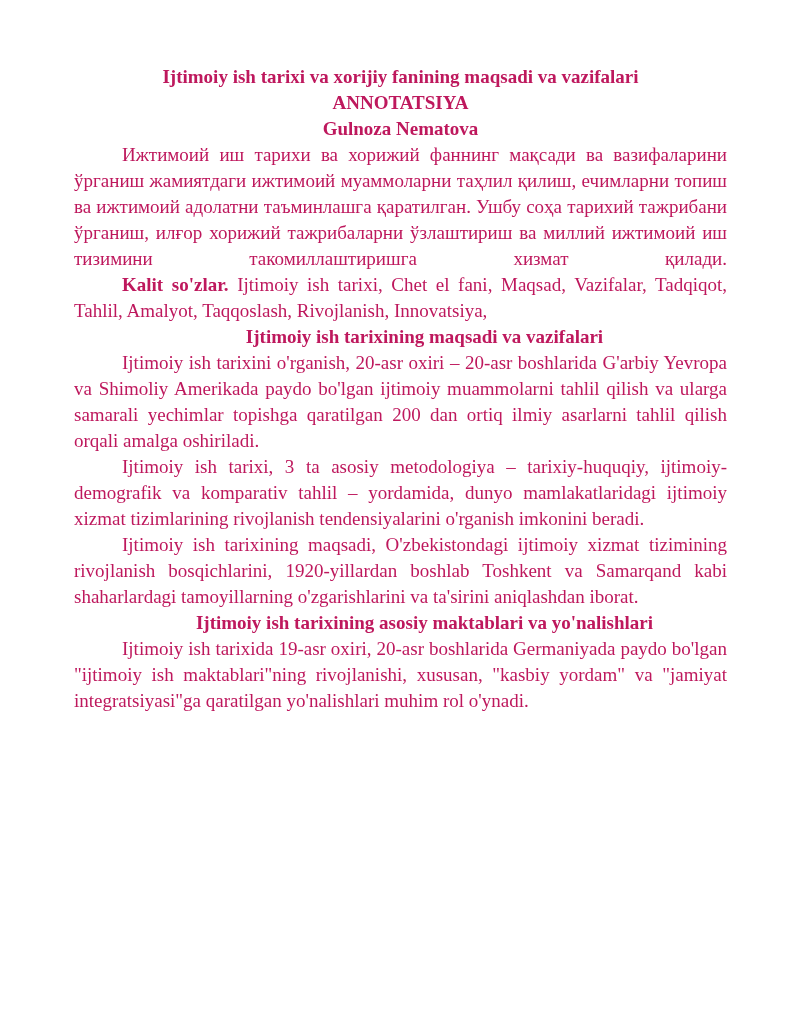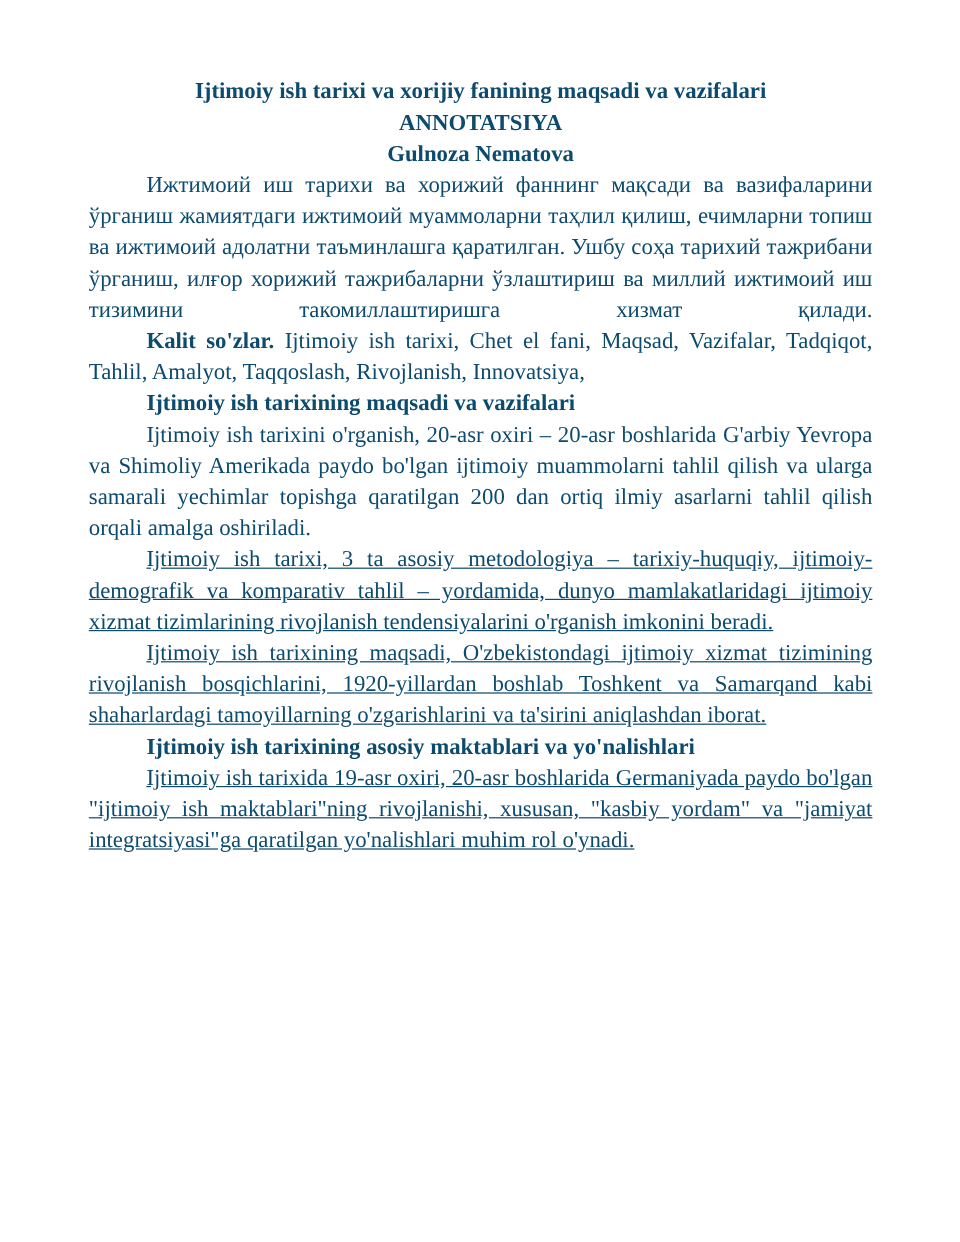--- a/index.html
+++ b/index.html
@@ -8,21 +8,21 @@
     background: #ffffff;
   }
   .page {
     position: relative;
     width: 800px;
     height: 1035px;
     box-sizing: border-box;
     margin: 0;
     padding: 64px 73px 0 74px;
     background: #ffffff;
-    color: #0c4a6e;
+    color: #be185d;
     font-family: "Liberation Serif", serif;
     font-size: 19px;
     line-height: 26px;
     overflow: hidden;
   }
   .page p { margin: 0; }
   .center-line {
     text-align: center;
     font-weight: bold;
   }
@@ -33,25 +33,25 @@
     text-align: justify;
     text-indent: 48px;
   }
   
   .annot { text-align-last: justify; }
   .keywords { margin-top: 12px; }
   .b { font-weight: bold; }
   .heading {
     font-weight: bold;
     text-indent: 48px;
-    text-align: left;
+    text-align: center;
   }
   .h-first  { margin-top: 46px; }
   .h-second { margin-top: 24px; }
-  .sp { margin-top: 12px; text-decoration: underline; }
+  .sp { margin-top: 12px; }
 </style>
 </head>
 <body>
 
 <div class="page">
 
   <p class="center-line title">Ijtimoiy ish tarixi va xorijiy fanining maqsadi va vazifalari</p>
 
   <p class="center-line annot-head">ANNOTATSIYA</p>
 

